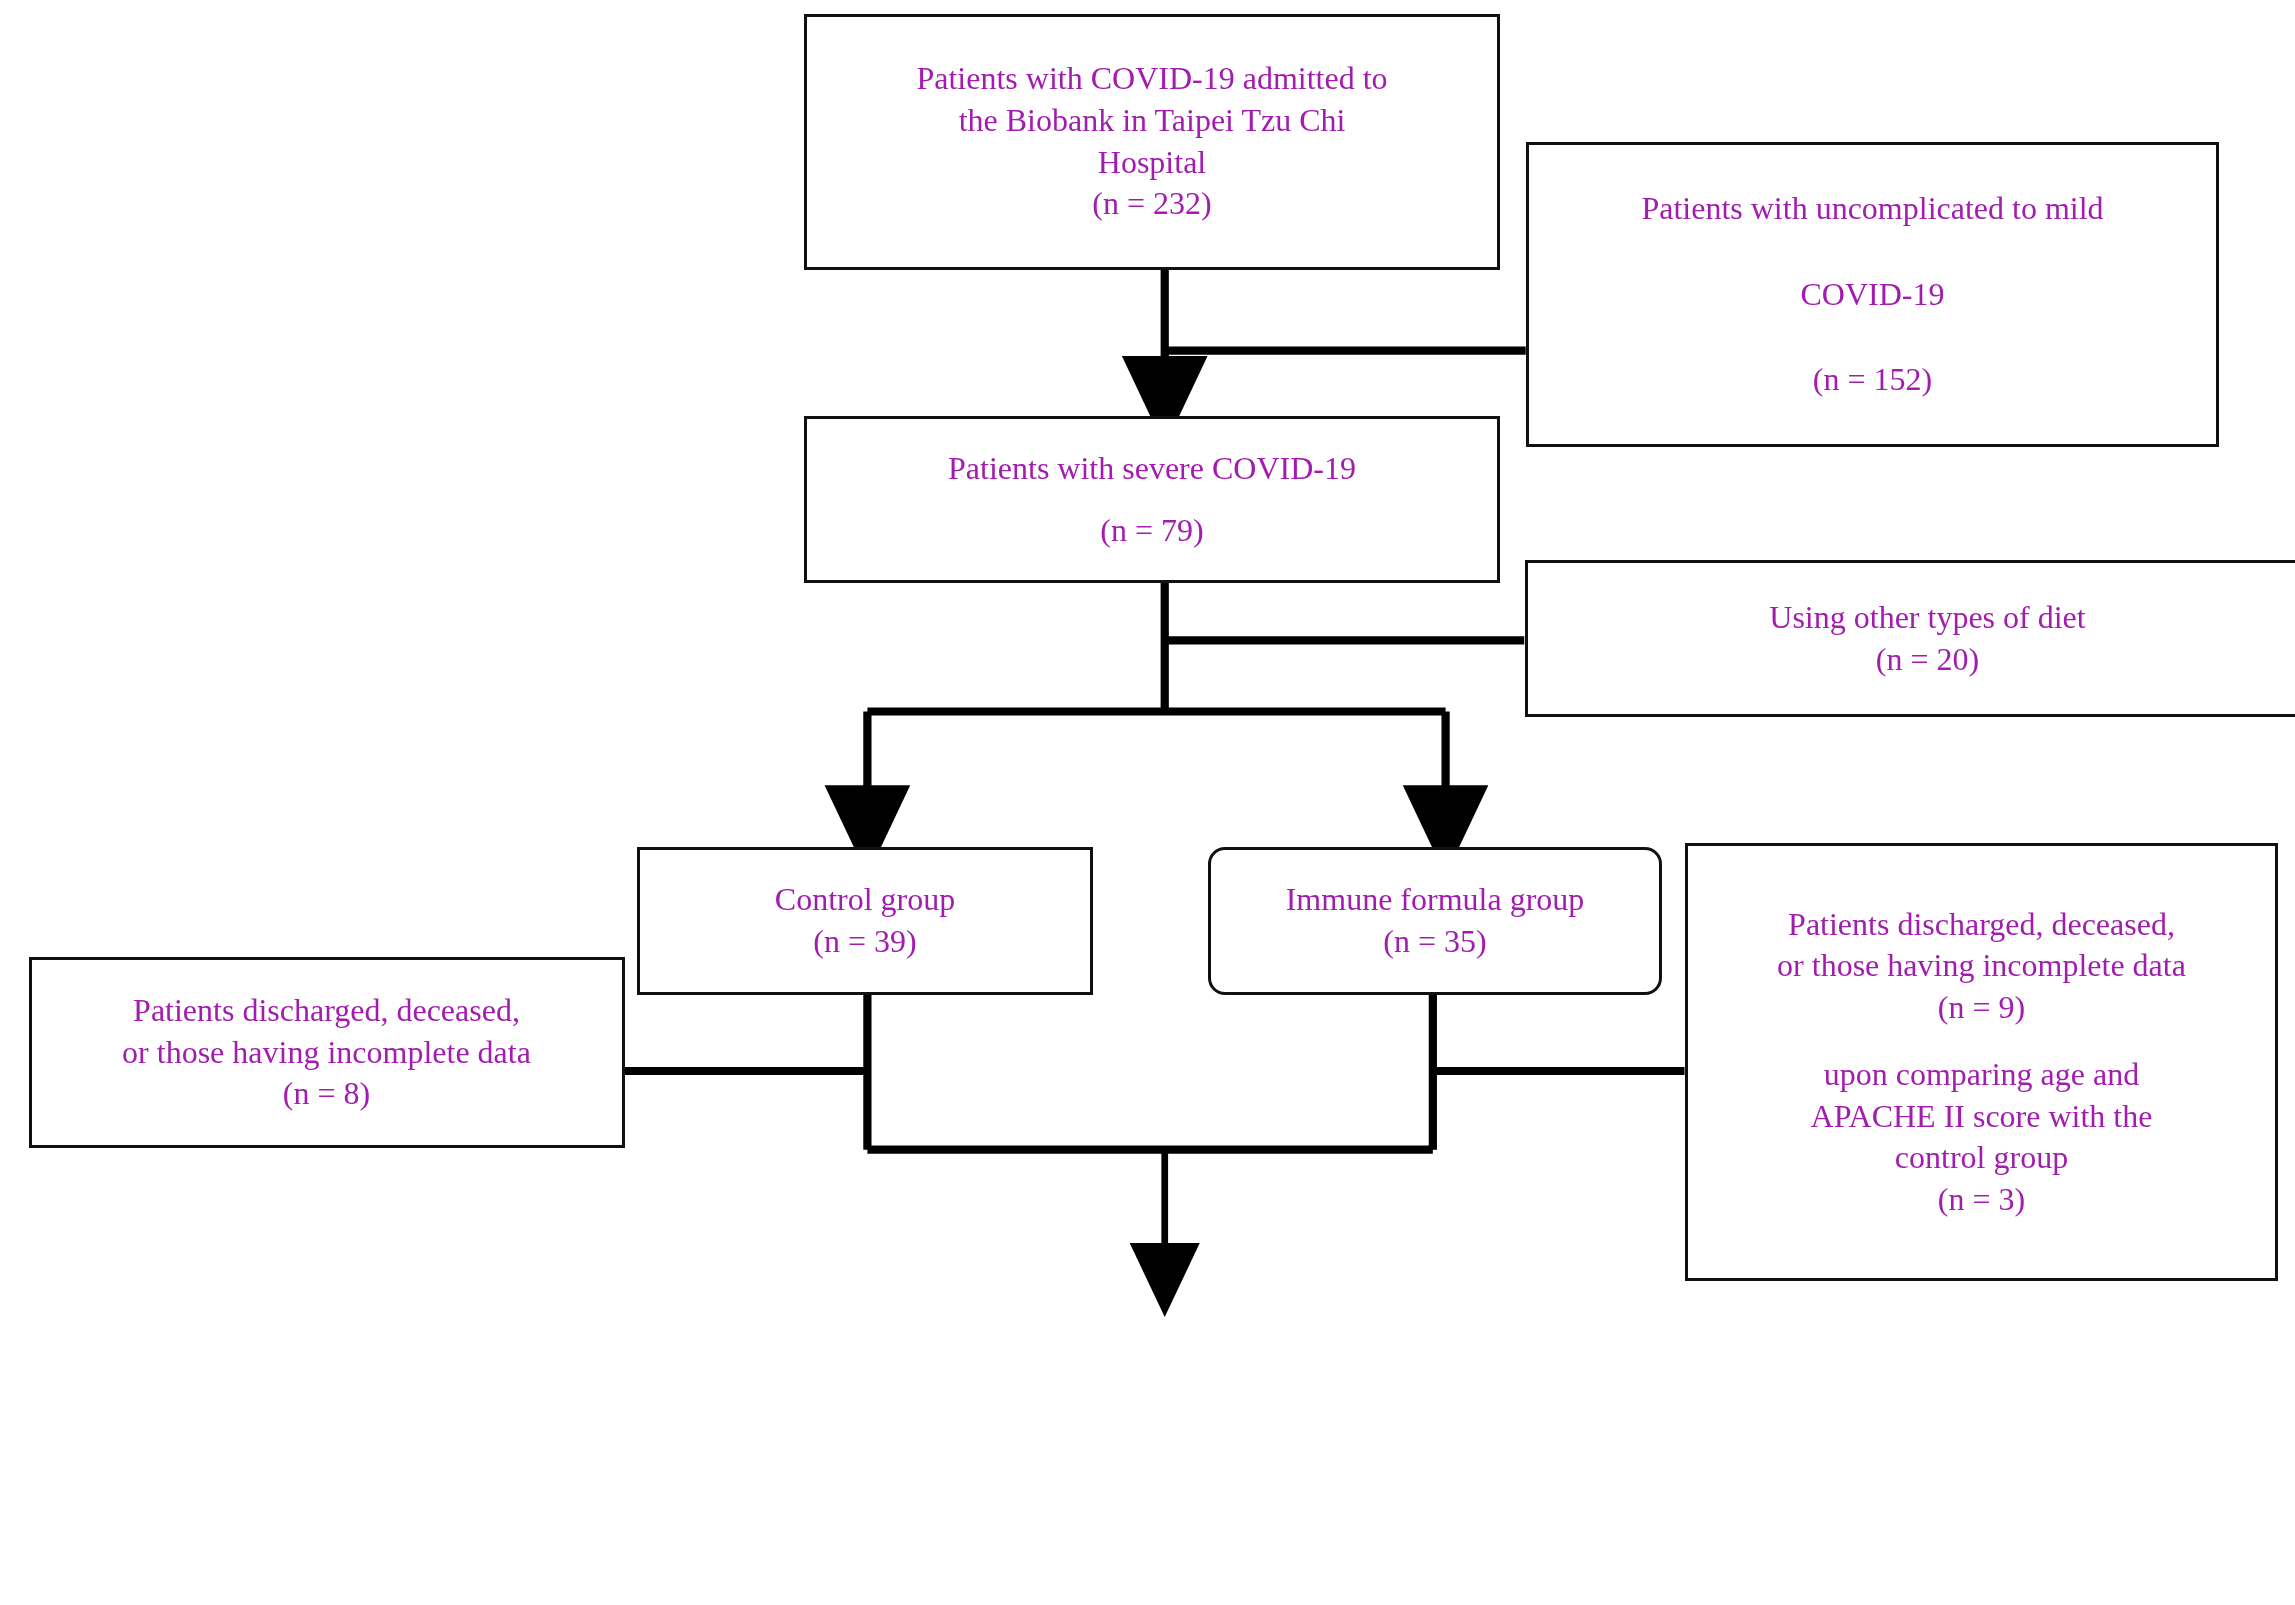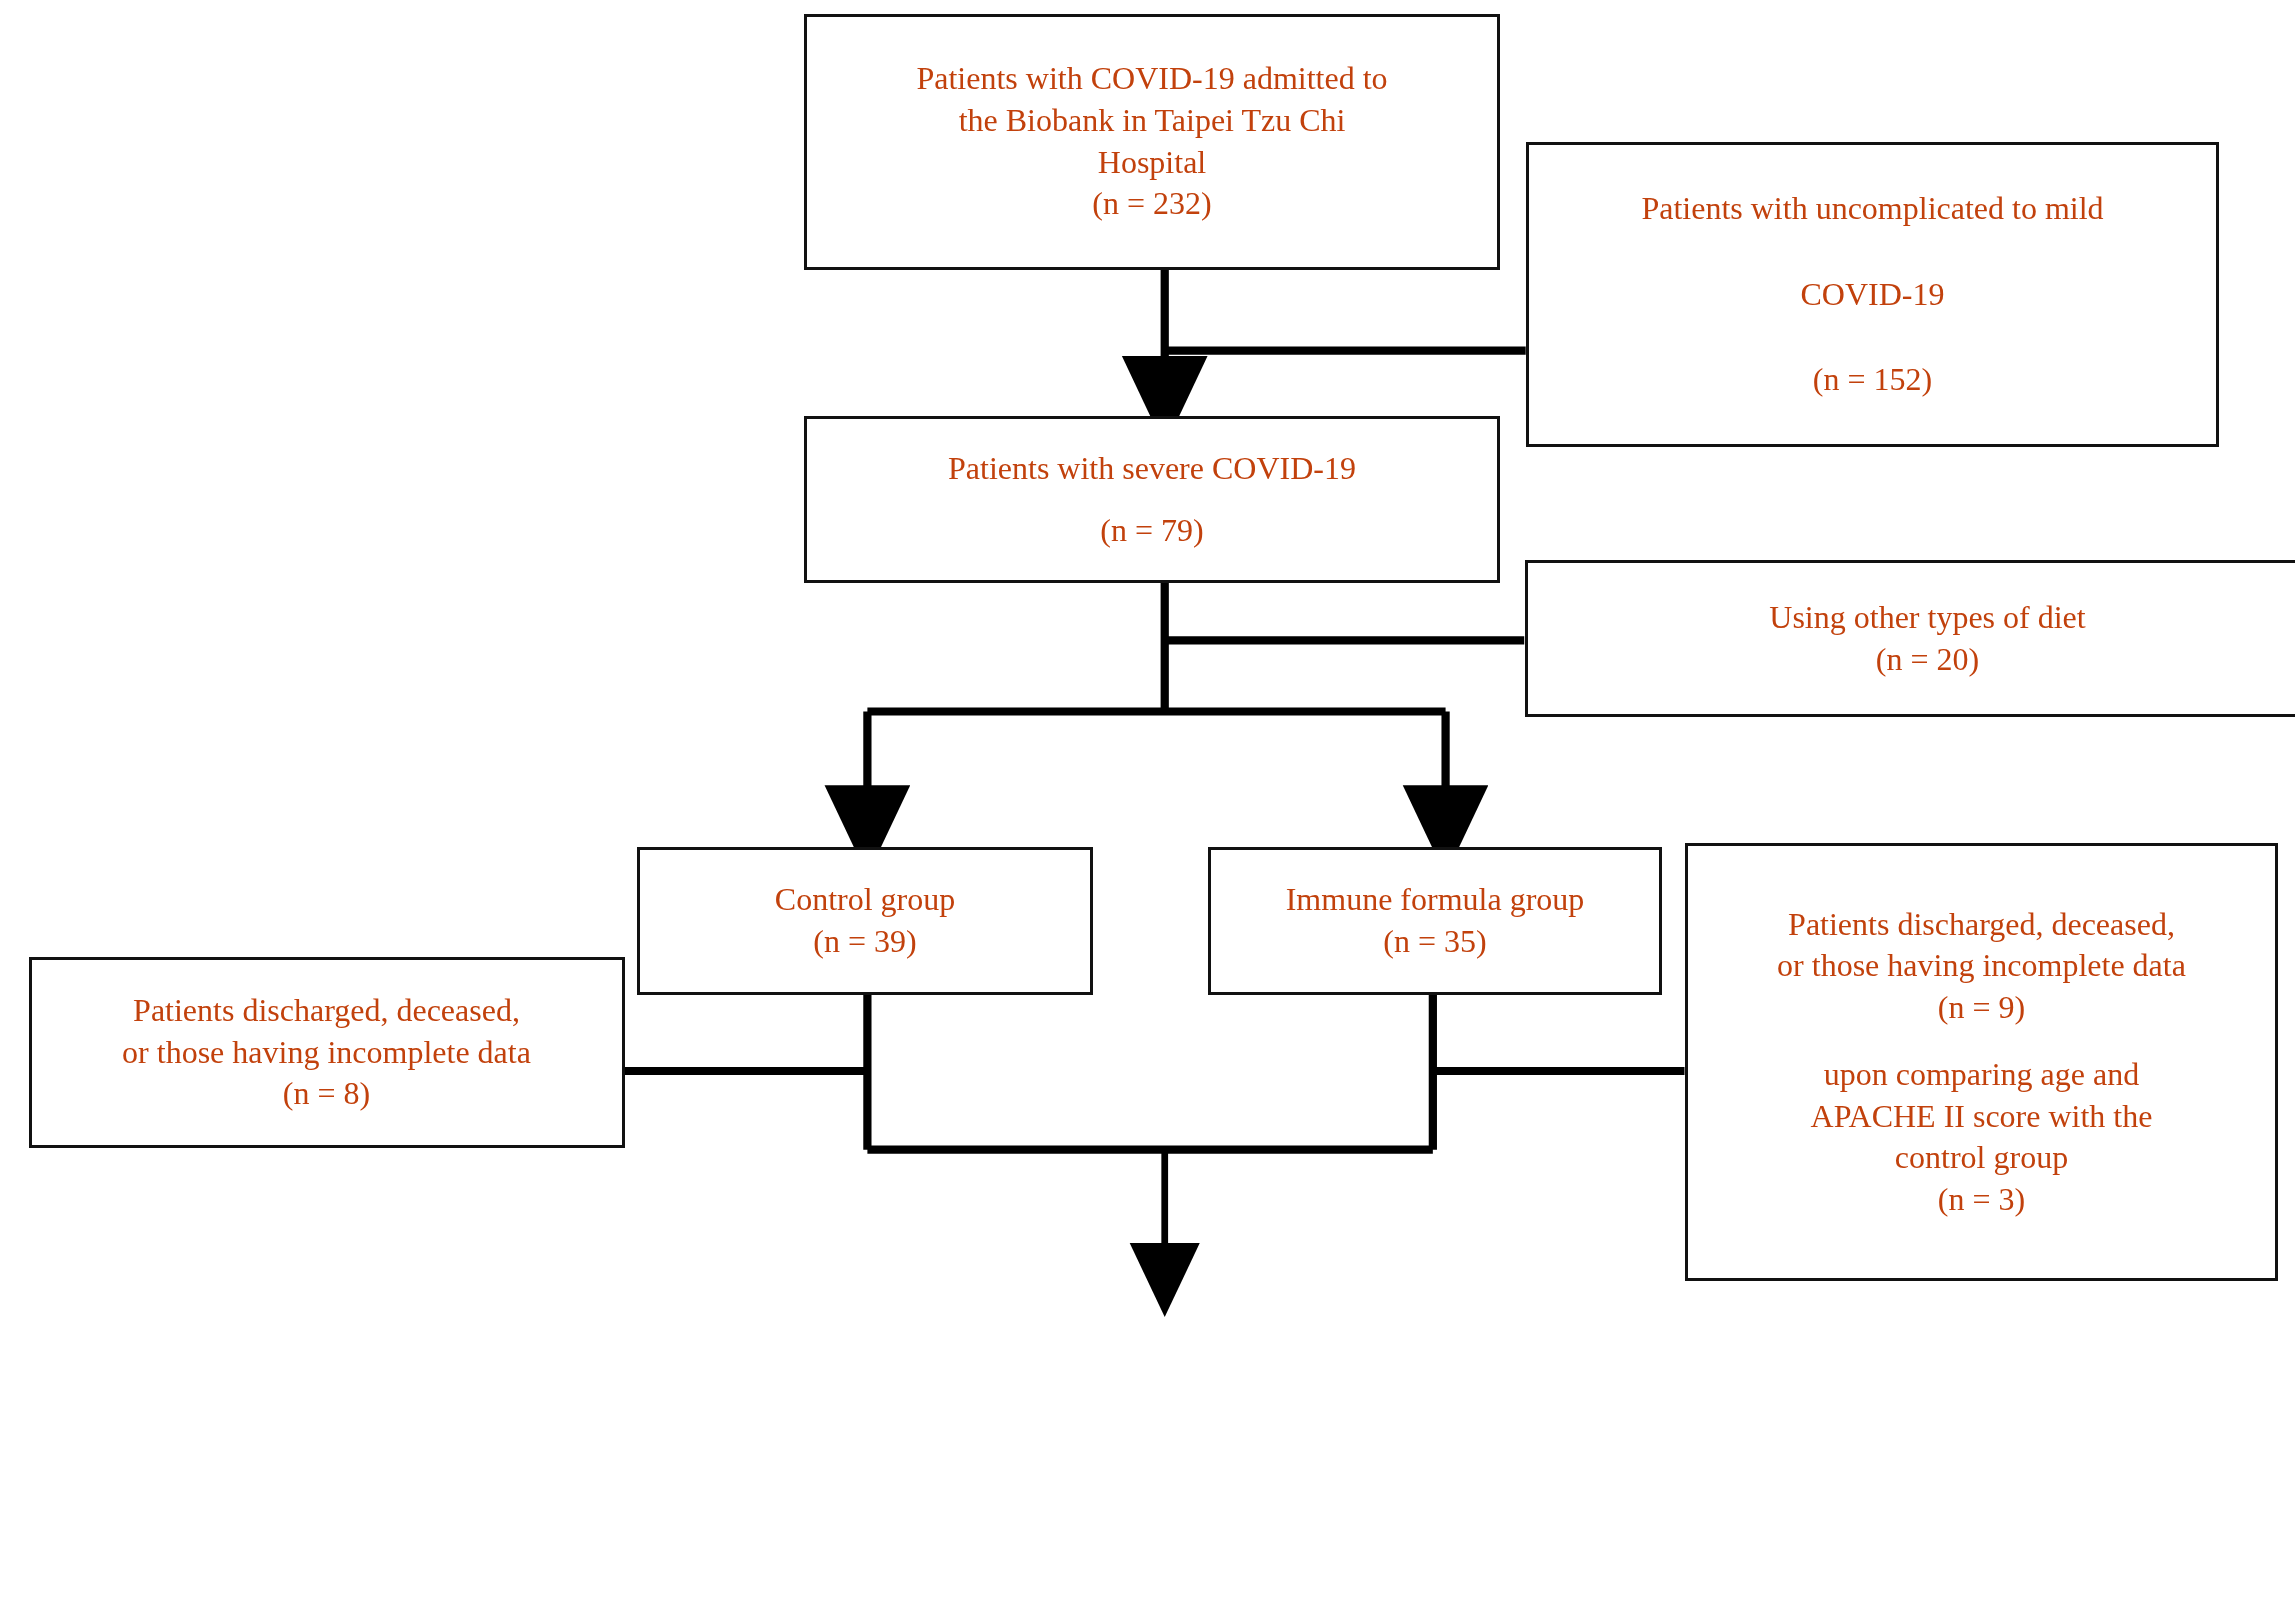--- a/index.html
+++ b/index.html
@@ -27,21 +27,21 @@
   .node {
     position: absolute;
     box-sizing: border-box;
     background: #ffffff;
     border: 3px solid #111111;
     display: flex;
     flex-direction: column;
     align-items: center;
     justify-content: center;
     text-align: center;
-    color: #c2410c;
+    color: #a21caf;
     font-size: 32px;
     line-height: 1.30;
     padding: 4.5px 10.5px;
     z-index: 3;
   }
   .node .line {
     display: block;
     white-space: nowrap;
   }
   .node .para-gap {
@@ -105,21 +105,21 @@
   <div class="node" style="left:1525px; top:560px; width:805px; height:157px;">
     <span class="line">Using other types of diet</span>
     <span class="line">(n = 20)</span>
   </div>
 
   <div class="node" style="left:637px; top:847px; width:456px; height:148px;">
     <span class="line">Control group</span>
     <span class="line">(n = 39)</span>
   </div>
 
-  <div class="node" style="left:1208px; top:847px; width:454px; height:148px;">
+  <div class="node" style="left:1208px; top:847px; width:454px; height:148px;border-radius:17px;">
     <span class="line">Immune formula group</span>
     <span class="line">(n = 35)</span>
   </div>
 
   <div class="node" style="left:28.5px; top:957px; width:596px; height:191px;">
     <span class="line">Patients discharged, deceased,</span>
     <span class="line">or those having incomplete data</span>
     <span class="line">(n = 8)</span>
   </div>
 

